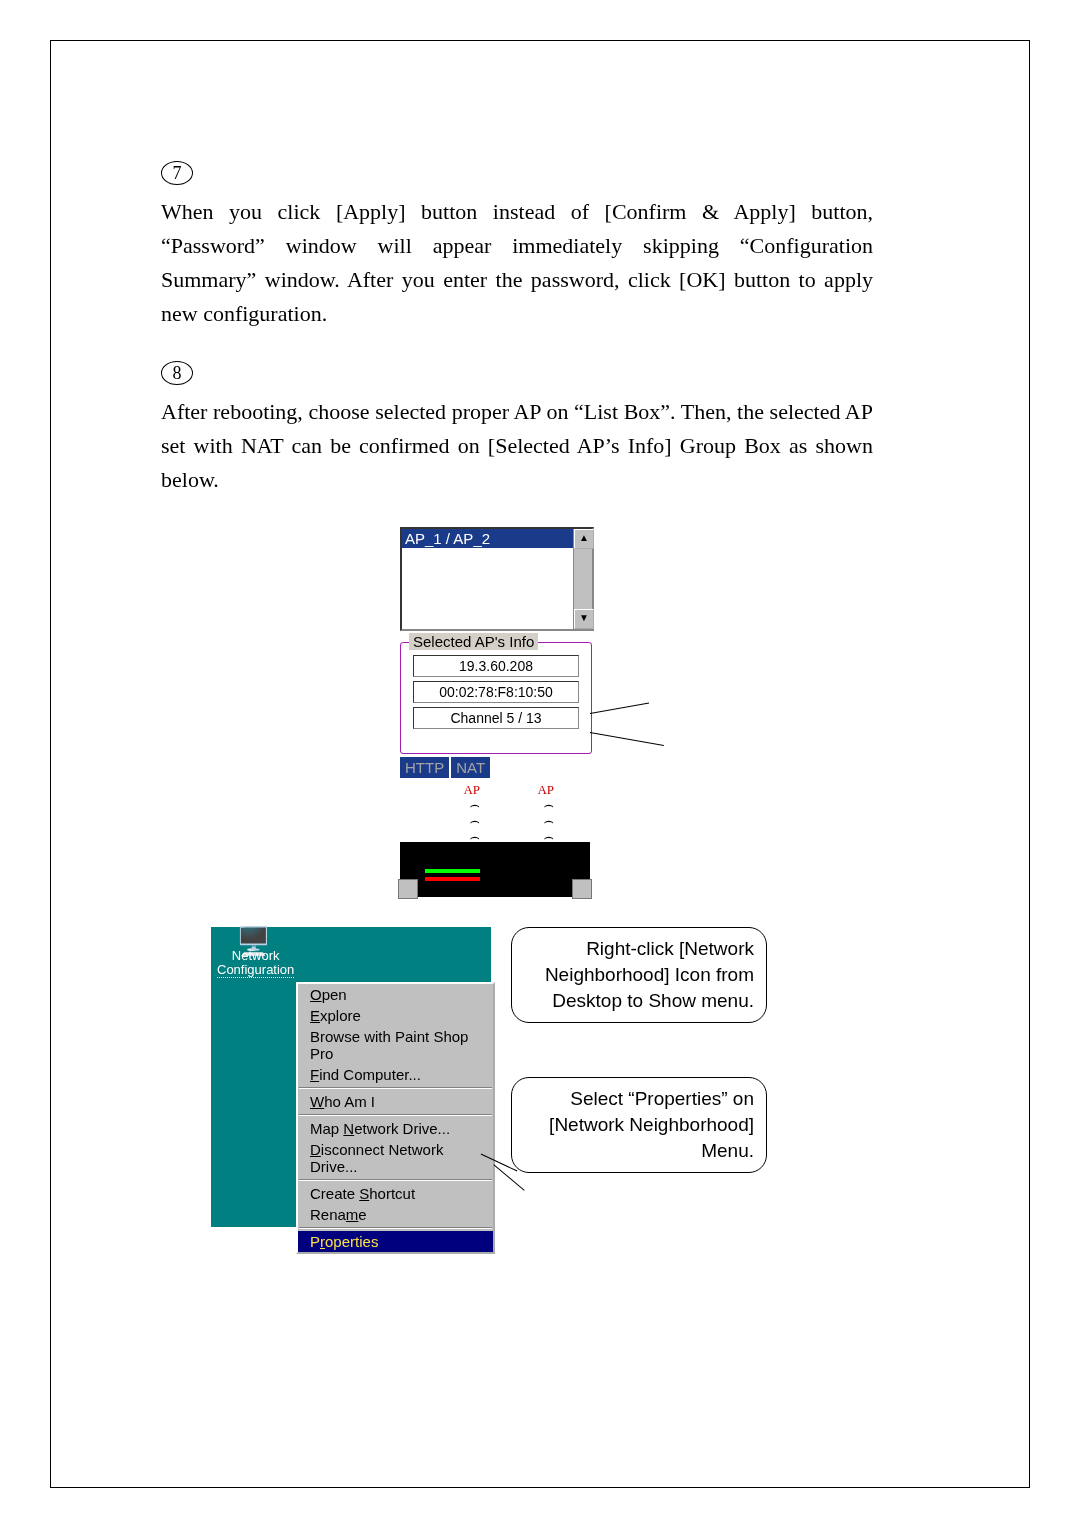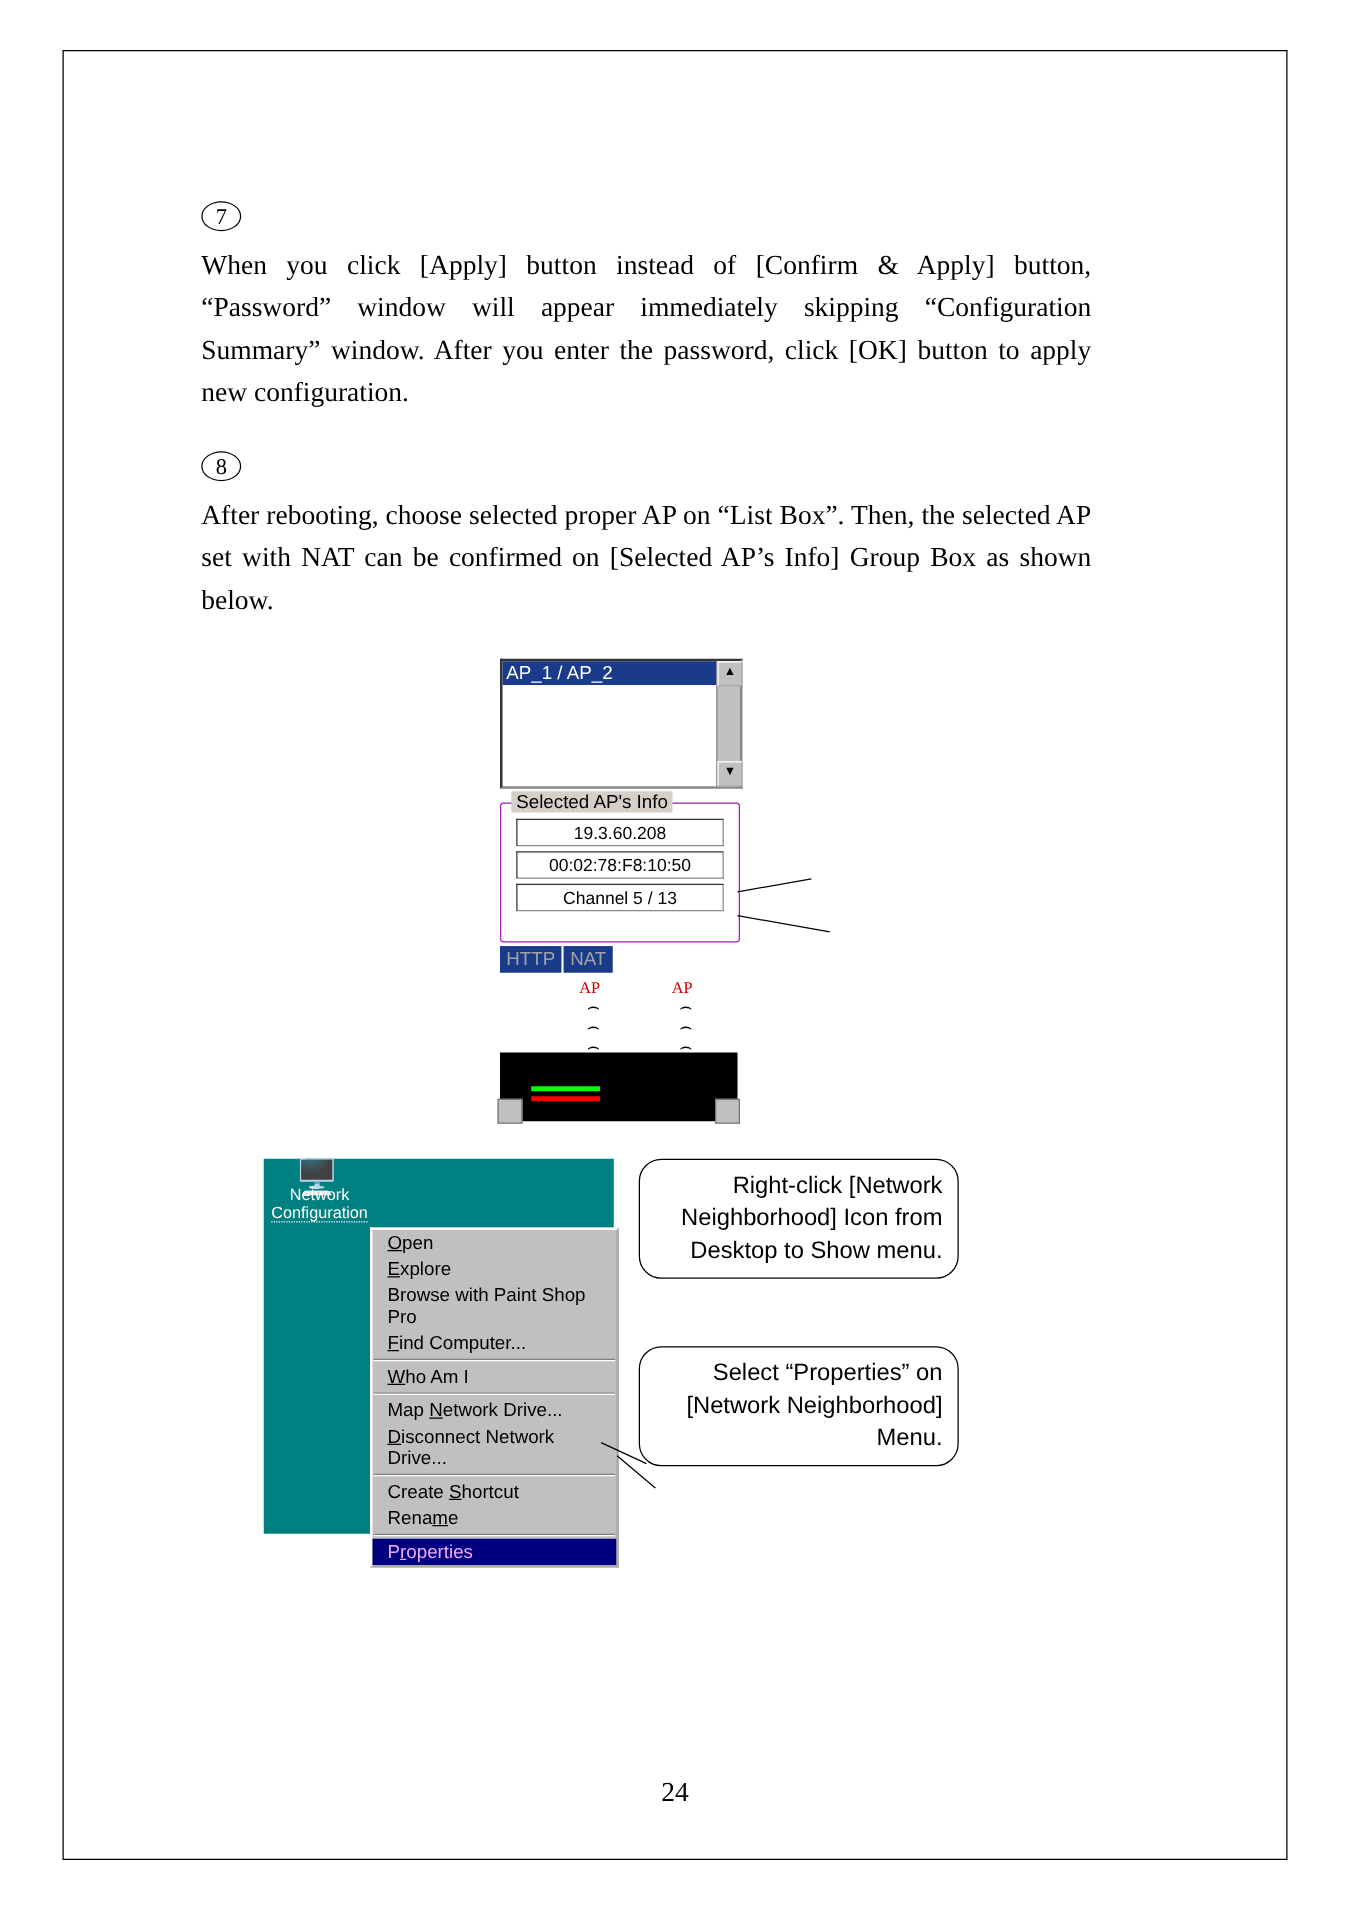--- a/index.html
+++ b/index.html
@@ -33,21 +33,21 @@
   .call-line1b{position:absolute;left:260px;top:205px;width:75px;height:1px;background:#000;transform:rotate(10deg);transform-origin:left center}
 
   
   .fig2{position:relative;width:570px;height:300px;margin:0 0 0 50px;font-family:Arial,sans-serif}
   .teal{position:absolute;left:0;top:0;width:280px;height:300px;background:#008080}
   .nn-icon{position:absolute;left:6px;top:8px;width:74px;text-align:center;color:#fff;font-size:13px;line-height:14px}
   .nn-icon .pcs{font-size:28px;color:#4a8ad8}
   .nn-icon .lbl{border-bottom:1px dotted #fff;display:inline-block}
   .ctx{position:absolute;left:85px;top:55px;width:195px;background:#c0c0c0;border:2px outset #fff;font-size:15px}
   .ctx .mi{padding:2px 12px}
-  .ctx .mi.sel{background:#00007f;color:#f0abfc}
+  .ctx .mi.sel{background:#00007f;color:#fde047}
   .ctx .sep{border-top:1px solid #808080;border-bottom:1px solid #fff;margin:2px 1px}
   .u{text-decoration:underline}
   .callR{position:absolute;border:1.2px solid #000;border-radius:18px;background:#fff;text-align:right;font-size:19px;line-height:26px;padding:8px 12px;width:230px}
   .tail{position:absolute;width:40px;height:1px;background:#000}
 </style>
 </head>
 <body>
 
 <div class="page">
   <div class="inner">
@@ -131,15 +131,14 @@
         <div class="sep"></div>
         <div class="mi sel">P<span class="u">r</span>operties</div>
       </div>
 
       <div class="callR" style="left:300px;top:0">Right-click [Network Neighborhood] Icon from Desktop to Show menu.</div>
       <div class="callR" style="left:300px;top:150px">Select “Properties” on [Network Neighborhood] Menu.</div>
       <div class="tail" style="left:268px;top:235px;transform:rotate(25deg)"></div>
       <div class="tail" style="left:278px;top:250px;transform:rotate(40deg)"></div>
     </div>
 
-    <div class="pagenum">24</div>
   </div>
 </div>
 
 </body></html>

